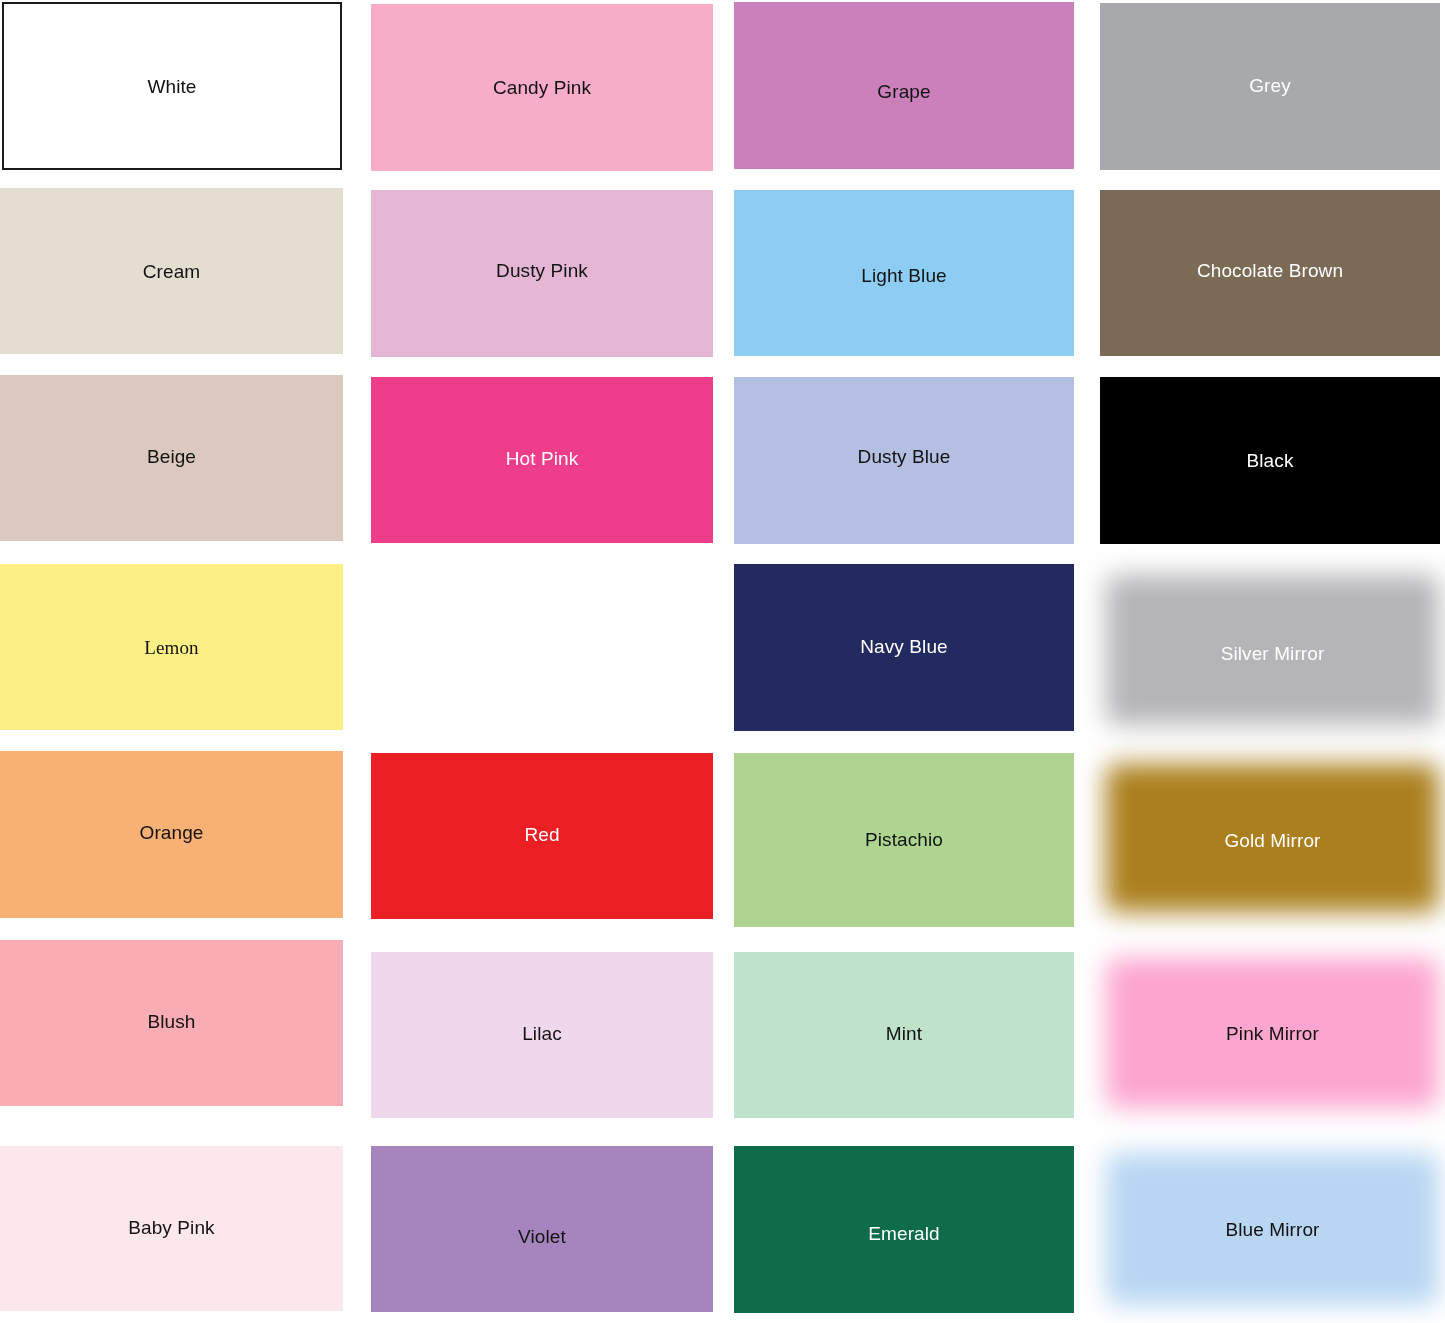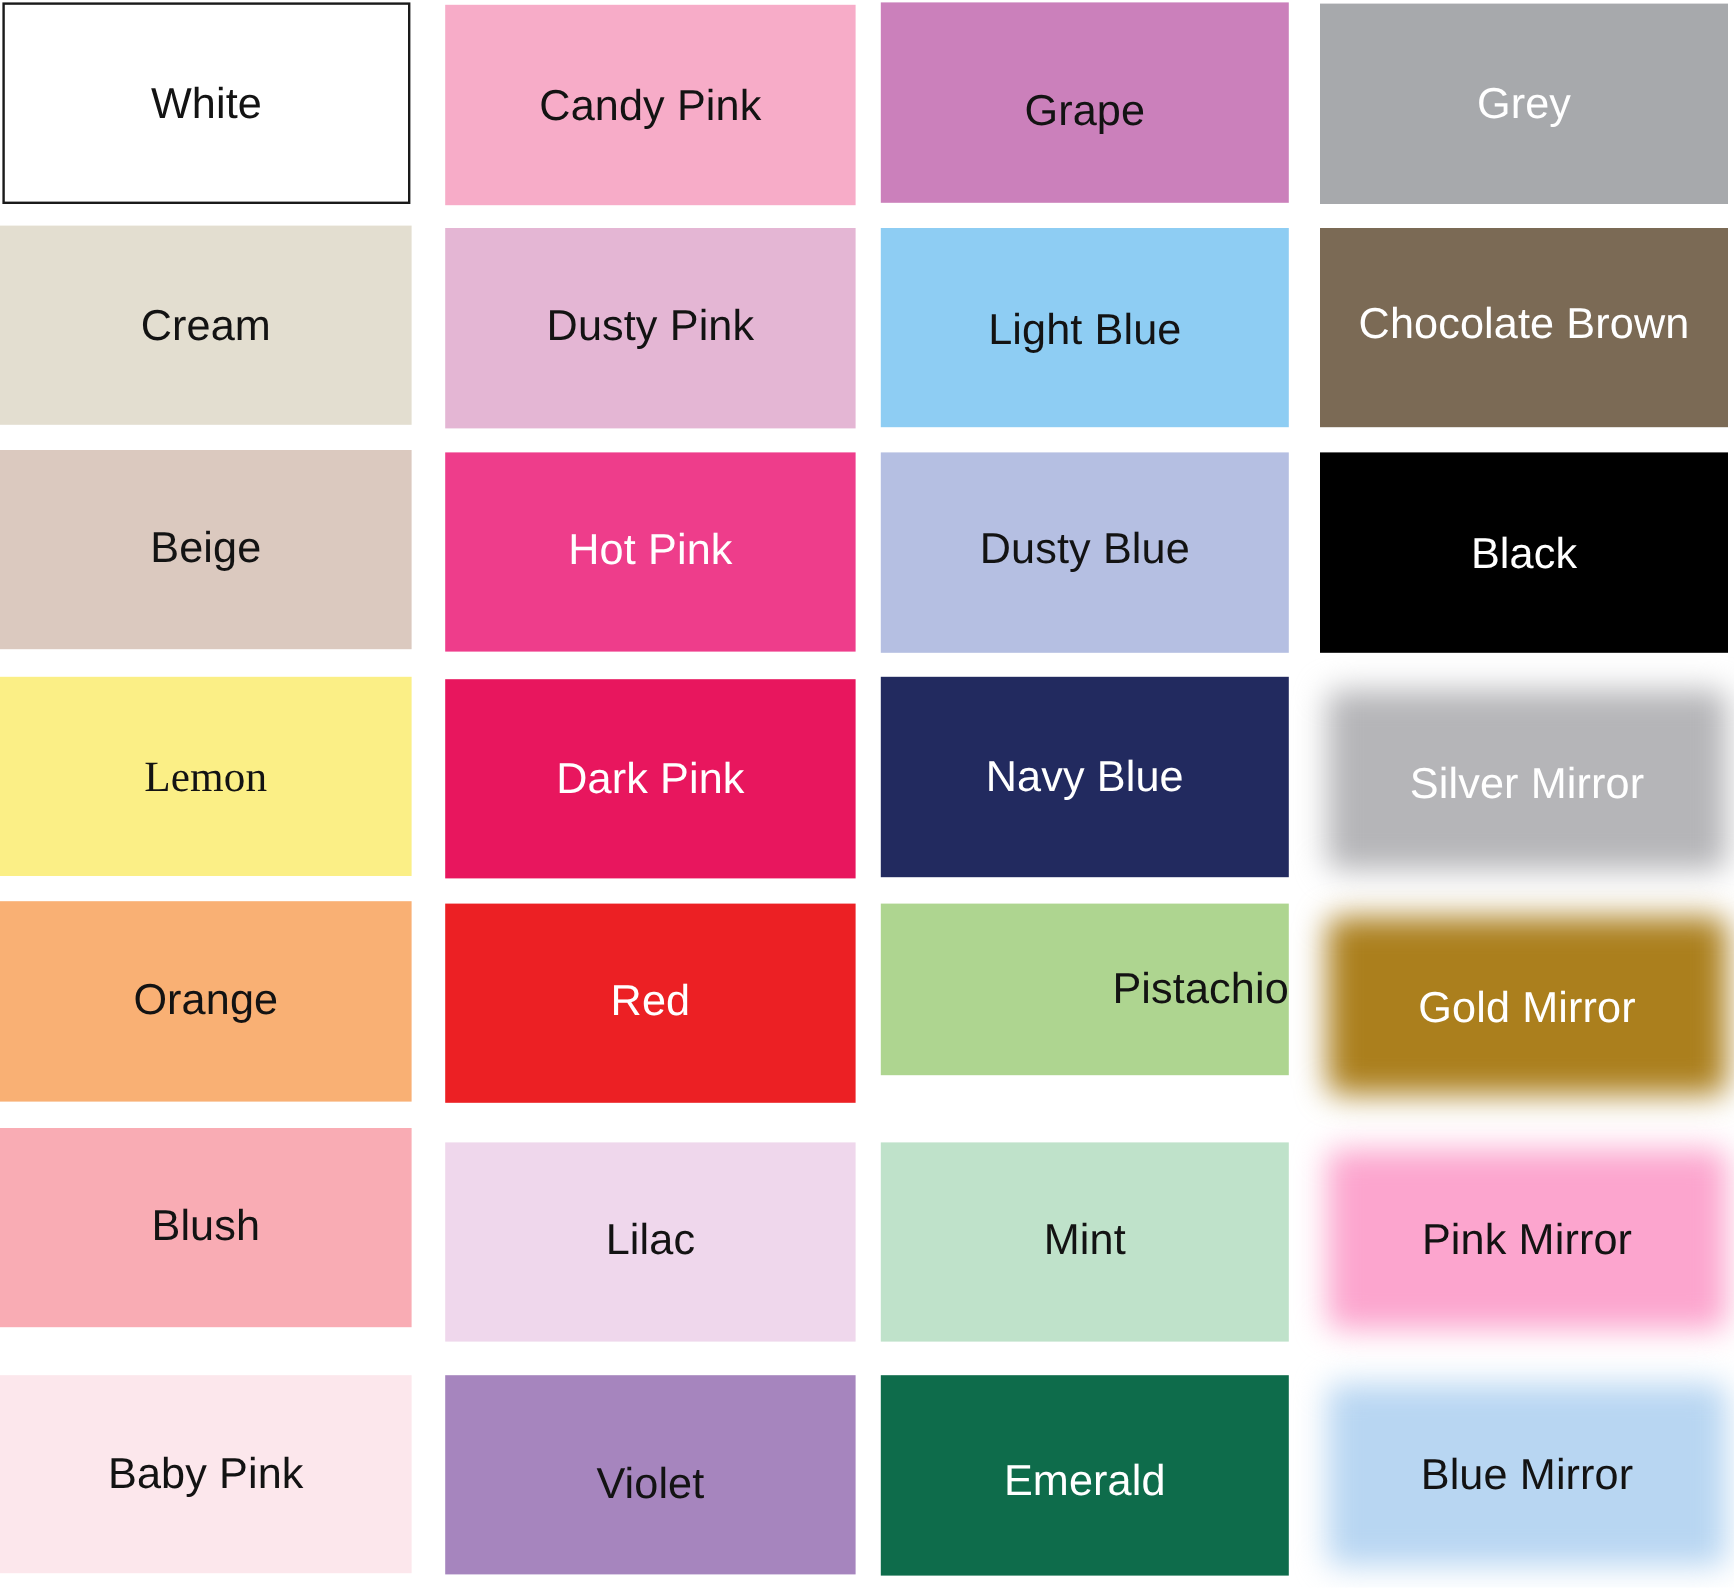--- a/index.html
+++ b/index.html
@@ -33,21 +33,21 @@
     border: 2px solid #1a1a1a;
   }
   .swatch.mirror .fill {
     filter: blur(13px);
     inset: 10px 6px 10px 6px;
     border-radius: 10px;
   }
   .label {
     position: relative;
     z-index: 2;
-    font-size: 36px;
+    font-size: 19px;
     font-weight: 400;
     letter-spacing: 0.1px;
     white-space: nowrap;
     line-height: 1;
   }
   .label.dark  { color: #131313; }
   .label.light { color: #ffffff; text-align: right; }
 </style>
 </head>
 <body>
@@ -98,41 +98,37 @@
       <span class="label dark" style="transform: translateY(-4px);">Dusty Blue</span>
     </div>
     <div class="swatch" style="left: 1100px; top: 377px; width: 340px; height: 167px;">
       <div class="fill" style="background: rgb(0, 0, 0);"></div>
       <span class="label light">Black</span>
     </div>
     <div class="swatch" style="left: 0px; top: 564px; width: 343px; height: 166px; font-family: Liberation Serif, serif;">
       <div class="fill" style="background: rgb(251, 239, 134);"></div>
       <span class="label dark">Lemon</span>
     </div>
-    <div class="swatch" style="left: 371px; top: 566px; width: 342px; height: 166px;">
-      <div class="fill" style="background: rgb(232, 22, 94);"></div>
-      <span class="label light">Dark Pink</span>
-    </div>
     <div class="swatch" style="left: 734px; top: 564px; width: 340px; height: 167px;">
       <div class="fill" style="background: rgb(34, 42, 95);"></div>
       <span class="label light" style="transform: translateY(-1px);">Navy Blue</span>
     </div>
     <div class="swatch mirror" style="left: 1100px; top: 565px; width: 345px; height: 170px;">
       <div class="fill" style="background: rgb(181, 181, 184);"></div>
       <span class="label light" style="transform: translateY(3px);">Silver Mirror</span>
     </div>
     <div class="swatch" style="left: 0px; top: 751px; width: 343px; height: 167px;">
       <div class="fill" style="background: rgb(249, 176, 116);"></div>
       <span class="label dark" style="transform: translateY(-2px);">Orange</span>
     </div>
     <div class="swatch" style="left: 371px; top: 753px; width: 342px; height: 166px;">
       <div class="fill" style="background: rgb(236, 32, 36);"></div>
       <span class="label light" style="transform: translateY(-2px);">Red</span>
     </div>
-    <div class="swatch" style="left: 734px; top: 753px; width: 340px; height: 143px; justify-content: flex-end;">
+    <div class="swatch" style="left: 734px; top: 753px; width: 340px; height: 174px;">
       <div class="fill" style="background: rgb(174, 213, 144);"></div>
       <span class="label dark" style="transform: translateY(-1px);">Pistachio</span>
     </div>
     <div class="swatch mirror" style="left: 1100px; top: 754px; width: 345px; height: 168px;">
       <div class="fill" style="background: rgb(171, 127, 29);"></div>
       <span class="label light" style="transform: translateY(2px);">Gold Mirror</span>
     </div>
     <div class="swatch" style="left: 371px; top: 952px; width: 342px; height: 166px;">
       <div class="fill" style="background: rgb(239, 215, 236);"></div>
       <span class="label dark" style="transform: translateY(-2px);">Lilac</span>

